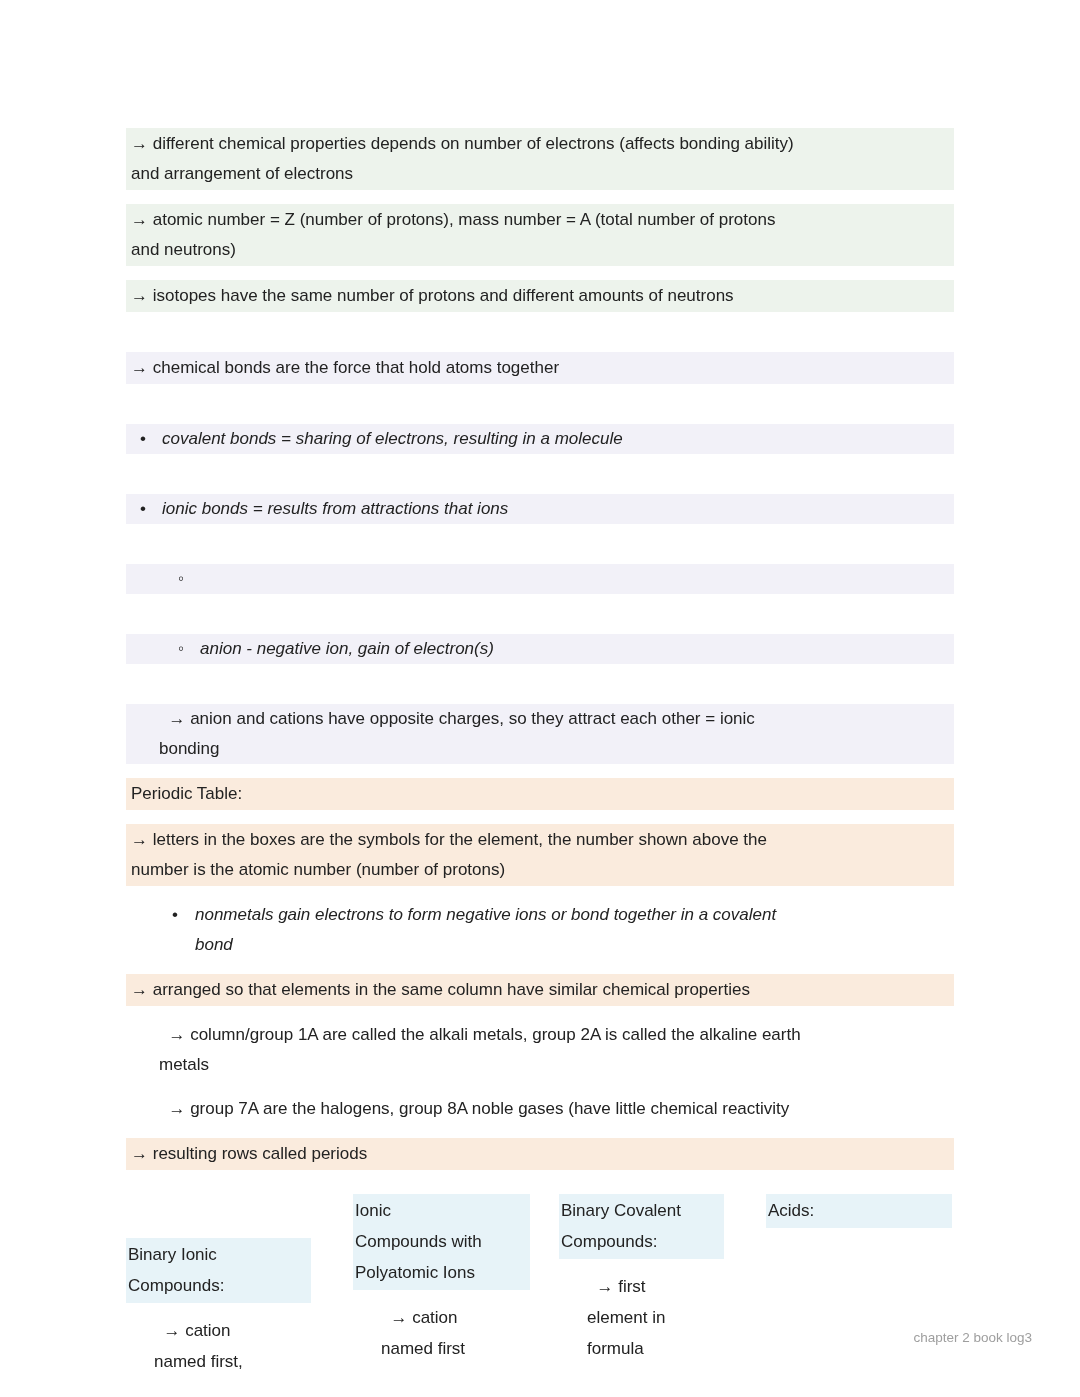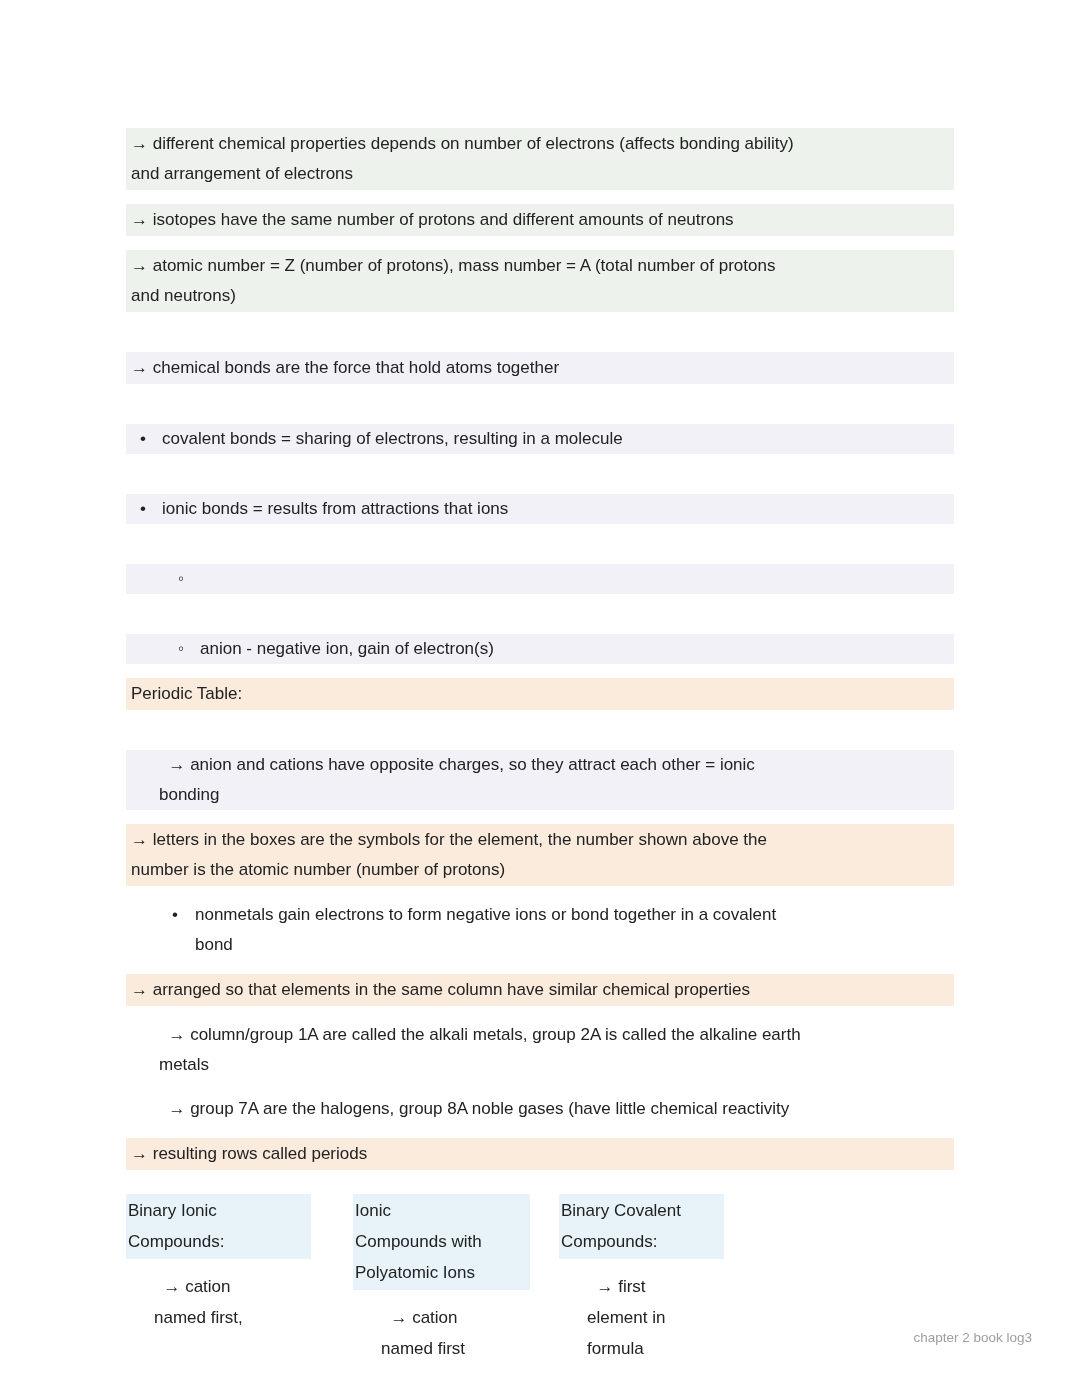--- a/index.html
+++ b/index.html
@@ -12,28 +12,28 @@
   .content { position:absolute; left:126px; top:128px; width:828px; }
   .block {
     font-size:17px; line-height:30px; margin-bottom:14px;
     white-space:pre; letter-spacing:0;
   }
   .bg-green  { background:#edf3ec; }
   .bg-purple { background:#f2f1f8;margin-top:40px; }
   .bg-orange { background:#faebdd; }
   .pad { padding:1px 8px 1px 5px; }
   .row { display:flex; white-space:normal; }
-  .row .txt { white-space:pre; }
+  .row .txt { white-space:pre;font-style:italic; }
   .marker { flex:none; }
   .marker.l1   { margin-left:14px; width:22px; }
   .marker.l2   { margin-left:52px; width:22px; }
   .marker.deep { margin-left:46px; width:23px; }
   .indent { padding-left:33px; }
   .columns { display:flex; margin-top:24px; }
-  .col-0 { width:185px; margin-right:42px; }
+  .col-0 { width:185px; margin-right:42px;margin-top:44px; }
   .col-1 { width:177px; margin-right:29px; }
   .col-2 { width:165px; margin-right:42px; }
   .col-3 { width:186px; }
   .col-heading {
     font-size:17px; line-height:31px; background:#e7f3f8;
     padding:1px 4px 2px 2px; white-space:pre;
   }
   .col-item {
     margin-top:12px; font-size:17px; line-height:31px;
     white-space:pre; padding-left:28px;
@@ -44,44 +44,44 @@
     font-size:13.5px; color:#9e9e9e;
   }
 </style>
 </head>
 <body>
 
 <div class="content">
 
   <div class="block bg-green pad">→ different chemical properties depends on number of electrons (affects bonding ability)
 and arrangement of electrons</div>
-  <div class="block bg-green pad">→ isotopes have the same number of protons and different amounts of neutrons</div>
   <div class="block bg-green pad">→ atomic number = Z (number of protons), mass number = A (total number of protons
 and neutrons)</div>
+  <div class="block bg-green pad">→ isotopes have the same number of protons and different amounts of neutrons</div>
   <div class="block bg-purple pad">→ chemical bonds are the force that hold atoms together</div>
 
   <div class="block bg-purple row">
     <span class="marker l1">•</span>
     <span class="txt">covalent bonds = sharing of electrons, resulting in a molecule</span>
   </div>
   <div class="block bg-purple row">
     <span class="marker l1">•</span>
     <span class="txt">ionic bonds = results from attractions that ions</span>
   </div>
   <div class="block bg-purple row">
     <span class="marker l2">◦</span>
   </div>
   <div class="block bg-purple row">
     <span class="marker l2">◦</span>
     <span class="txt">anion - negative ion, gain of electron(s)</span>
   </div>
 
-  <div class="block bg-orange pad">Periodic Table:</div>
   <div class="block bg-purple indent">  → anion and cations have opposite charges, so they attract each other = ionic
 bonding</div>
+  <div class="block bg-orange pad">Periodic Table:</div>
   <div class="block bg-orange pad">→ letters in the boxes are the symbols for the element, the number shown above the
 number is the atomic number (number of protons)</div>
 
   <div class="block row">
     <span class="marker deep">•</span>
     <span class="txt">nonmetals gain electrons to form negative ions or bond together in a covalent
 bond</span>
   </div>
 
   <div class="block bg-orange pad">→ arranged so that elements in the same column have similar chemical properties</div>
@@ -105,20 +105,21 @@
 named first</div>
     </div>
     <div class="col-2">
       <div class="col-heading">Binary Covalent
 Compounds:</div>
       <div class="col-item">  → first
 element in
 formula</div>
     </div>
     <div class="col-3">
+      <div class="col-heading">Acids:</div>
     </div>
   </div>
 
 </div>
 
 <div class="footer">
   <span>chapter 2 book log</span>
   <span>3</span>
 </div>
 

